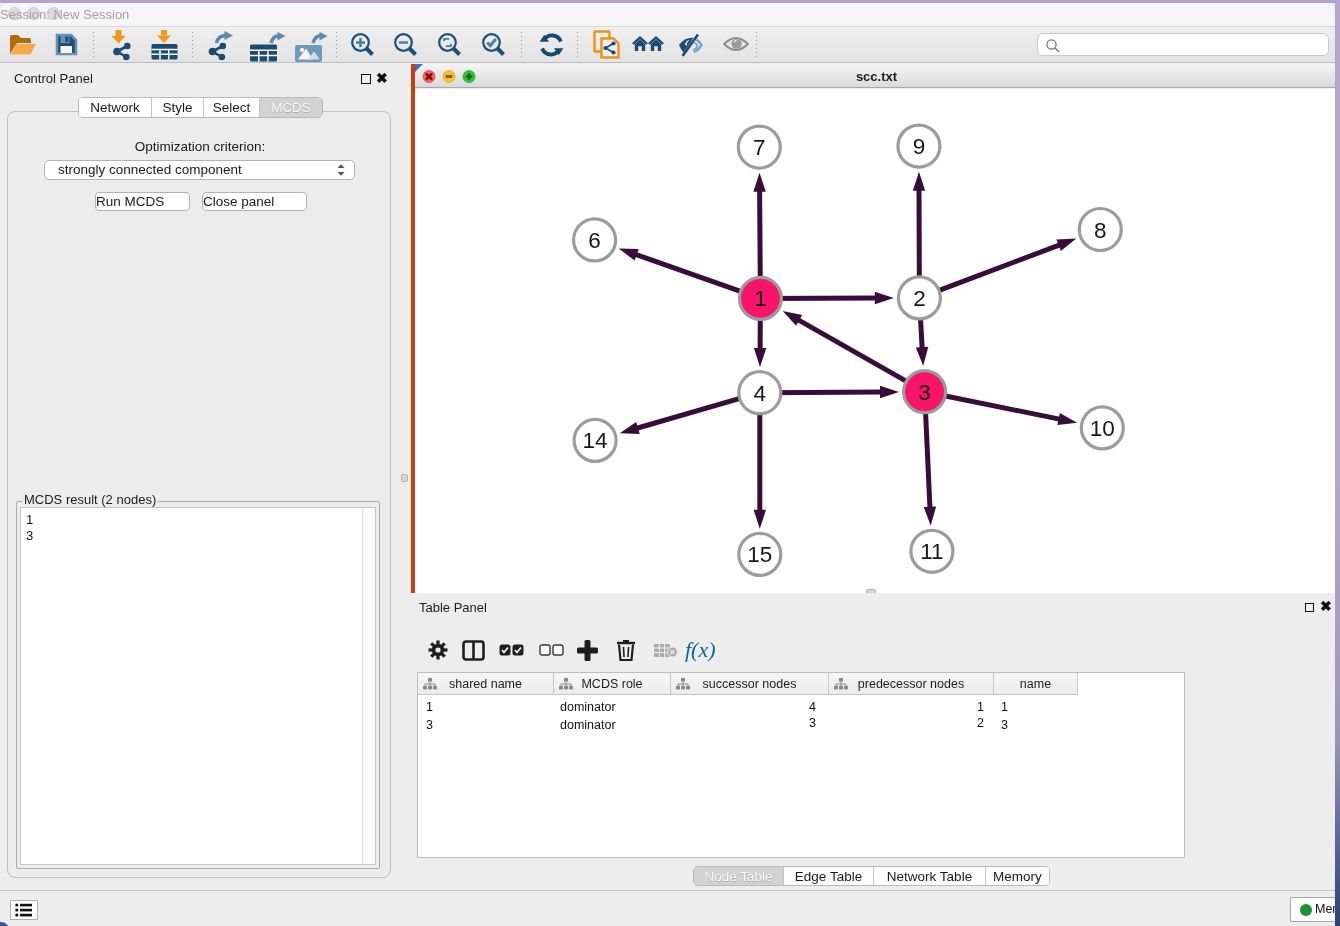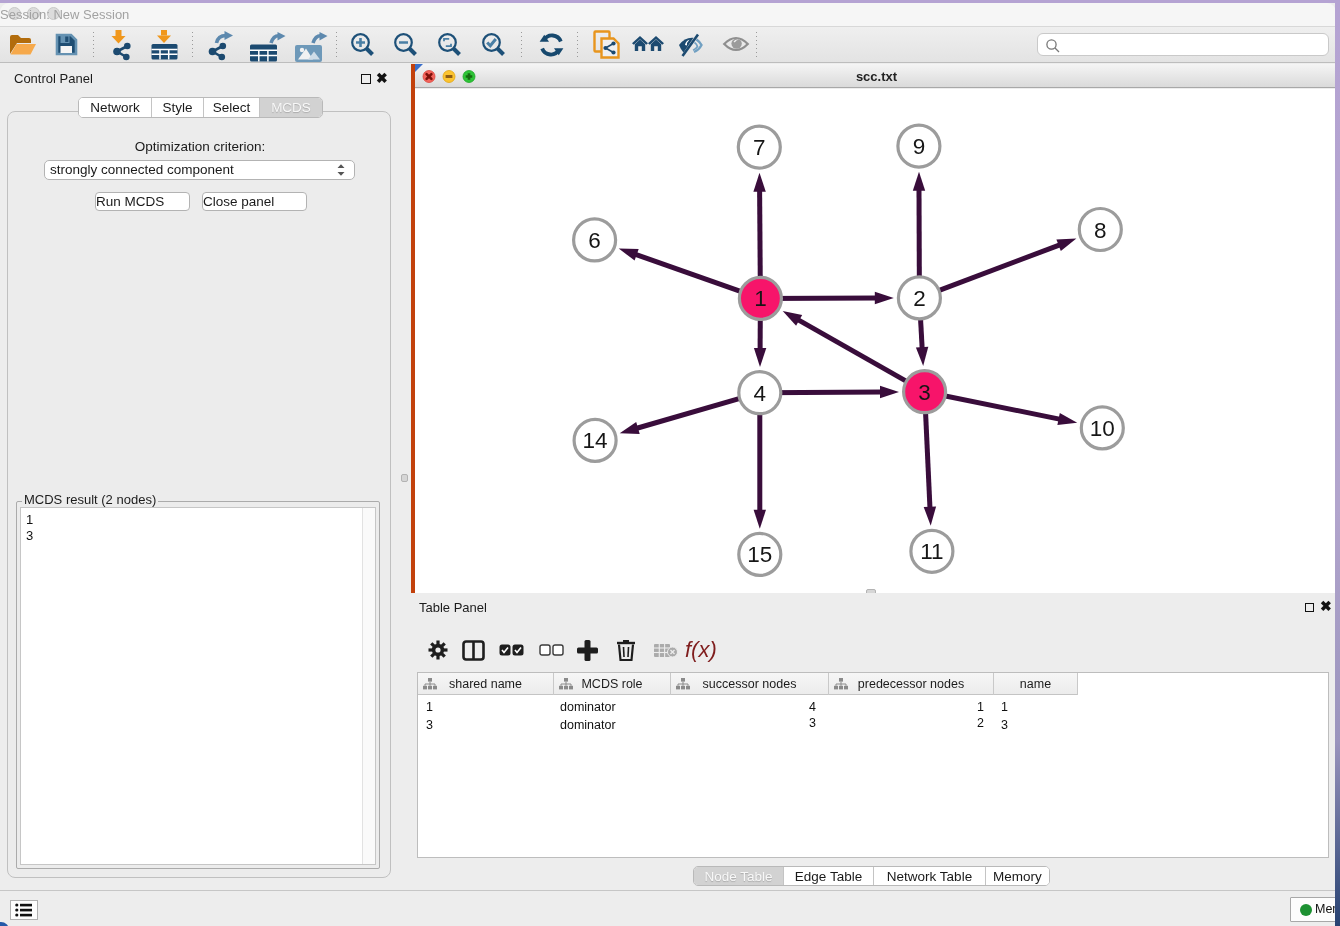--- a/index.html
+++ b/index.html
@@ -21,40 +21,40 @@
 #cp-title{left:14px;top:68px;font-size:13px;color:#1c1c1c}
 #cp-float{left:361px;top:71px;width:10px;height:10px;border:1.6px solid #111}
 #cp-close{left:376px;top:67px;font-size:14px;font-weight:bold;color:#111}
 #cp-body{left:7px;top:108px;width:384px;height:767px;background:#ececec;border:1px solid #c0c0c0;border-radius:8px}
 .tabstrip{position:absolute;display:flex;border:1px solid #b9b9b9;border-radius:5px;overflow:hidden;background:#fff}
 .tab{font-size:13.5px;font-weight:400;color:#1a1a1a;text-align:center;background:#fff;border-right:1px solid #c4c4c4;line-height:19px}
 .tab:last-child{border-right:none}
 .tab.sel{background:#d2d2d2;color:#f8f8f8;text-shadow:0 1px 1px #aaa}
 #cp-tabs{left:78px;top:94px;width:245px;height:21px}
 #opt-label{left:8px;top:136px;width:384px;text-align:center;font-size:13.5px;color:#1a1a1a}
-#opt-select{left:44px;top:157px;width:311px;height:20px;background:#fff;border:1px solid #b3b3b3;border-radius:5px;font-size:13.5px;color:#1a1a1a;line-height:18px;padding-left:5px}
+#opt-select{left:44px;top:157px;width:311px;height:20px;background:#fff;border:1px solid #b3b3b3;border-radius:5px;font-size:13.5px;color:#1a1a1a;line-height:18px;padding-left:13px}
 .btn{position:absolute;height:19px;background:#fff;border:1px solid #b3b3b3;border-radius:4px;font-size:13.5px;color:#1a1a1a;line-height:17px}
 #btn-run{left:95px;top:189px;width:95px}
 #btn-close{left:202px;top:189px;width:105px}
 #fieldset{left:16px;top:498px;width:364px;height:368px;border:1px solid #ababab;border-radius:2px}
 #fieldset-legend{left:22px;top:489px;background:#ececec;font-size:13px;color:#1c1c1c;padding:0 2px}
 #mcds-text{left:20px;top:504px;width:356px;height:358px;background:#fff;border:1px solid #c6c6c6;font-size:13px;color:#111;line-height:16px;padding:4px 0 0 5px}
 #mcds-scroll{left:362px;top:505px;width:13px;height:356px;background:#fafafa;border-left:1px solid #e2e2e2}
 
 #net-frame{left:411px;top:61px;width:927px;height:656px;border-left:4px solid #c2410c}
 #net-titlebar{left:0;top:0;width:100%;height:24px;background:linear-gradient(#f5f5f5,#dadada);border-bottom:1px solid #a8a8a8}
 #net-title{width:100%;top:5px;text-align:center;font-size:13px;font-weight:600;color:#222}
 #net-canvas{left:0;top:25px;width:927px;height:504px;background:#fff}
 .handle{position:absolute;background:#d6d6d6;border:1px solid #b3b3b3;border-radius:2px}
 
 #tbl-panel{left:405px;top:590px;width:935px;height:300px;background:#ededed}
 #tbl-title{left:14px;top:7px;font-size:13px;color:#1c1c1c}
 #tbl-float{left:900px;top:10px;width:9px;height:9px;border:1.5px solid #111;position:absolute}
 #tbl-close{left:915px;top:5px;font-size:14px;font-weight:bold;color:#111;position:absolute}
-#tbl-box{left:12px;top:79px;width:912px;height:186px;background:#fff;border:1px solid #bdbdbd}
+#tbl-box{left:12px;top:79px;width:768px;height:186px;background:#fff;border:1px solid #bdbdbd}
 #tbl-header{left:0;top:0;width:660px;height:22px;background:linear-gradient(#f6f6f6,#ececec);border-bottom:1px solid #c4c4c4}
 .th{position:absolute;top:0;height:22px;border-right:1px solid #c9c9c9;font-size:12.5px;color:#1c1c1c;text-align:center;line-height:22px}
 .td{position:absolute;font-size:12.5px;color:#111;height:16px;line-height:16px}
 #tbl-tabs{left:288px;top:273px;width:357px;height:20px}
 
 #statusbar{left:0;top:887px;width:1340px;height:39px;background:#ededed;border-top:1px solid #c6c6c6}
 #list-btn{left:10px;top:9px;width:28px;height:20px;background:#fdfdfd;border:1px solid #b0b0b0;position:absolute}
 #mem-btn{left:1290px;top:6px;width:75px;height:25px;background:#fdfdfd;border:1px solid #a8a8a8;border-radius:1px;position:absolute;font-size:13px;color:#111;line-height:23px;padding-left:24px;font-size:12.5px!important}
 #mem-dot{left:9px;top:6px;width:12px;height:12px;border-radius:50%;background:#1d9132;position:absolute}
 svg{position:absolute;overflow:visible}
@@ -365,21 +365,21 @@
         </g>
       <g stroke="#ededed" stroke-width="1.1">
           <line x1="0" y1="4" x2="16" y2="4"></line>
           <line x1="0" y1="8.5" x2="16" y2="8.5"></line>
           <line x1="5.3" y1="0" x2="5.3" y2="13"></line>
           <line x1="10.6" y1="0" x2="10.6" y2="13"></line>
         </g>
       <circle cx="18.5" cy="8" r="5" fill="#ababab" stroke="#ededed" stroke-width="1"></circle>
       <path d="M16.5 6 L20.5 10 M20.5 6 L16.5 10" stroke="#ededed" stroke-width="1.3"></path>
     </svg>
-    <div class="abs" style="left:280px;top:44px;font-family:Liberation Sans, sans-serif;font-style:italic;font-size:22px;color:#7f1d1d">f(x)</div>
+    <div class="abs" style="left:280px;top:44px;font-family:Liberation Serif, serif;font-style:italic;font-size:22px;color:#0369a1">f(x)</div>
     <div class="abs" id="tbl-box">
       <div class="abs" id="tbl-header">
         <div class="th" style="left:0;width:136px">shared name</div>
         <div class="th" style="left:136px;width:117px">MCDS role</div>
         <div class="th" style="left:253px;width:158px">successor nodes</div>
         <div class="th" style="left:411px;width:165px">predecessor nodes</div>
         <div class="th" style="left:576px;width:84px">name</div>
         <svg class="abs" style="left:5px;top:5px" width="14" height="12" viewBox="0 0 14 12">
             <g fill="#8a8a8a">
               <rect x="5" y="0" width="4" height="3.6"></rect>

